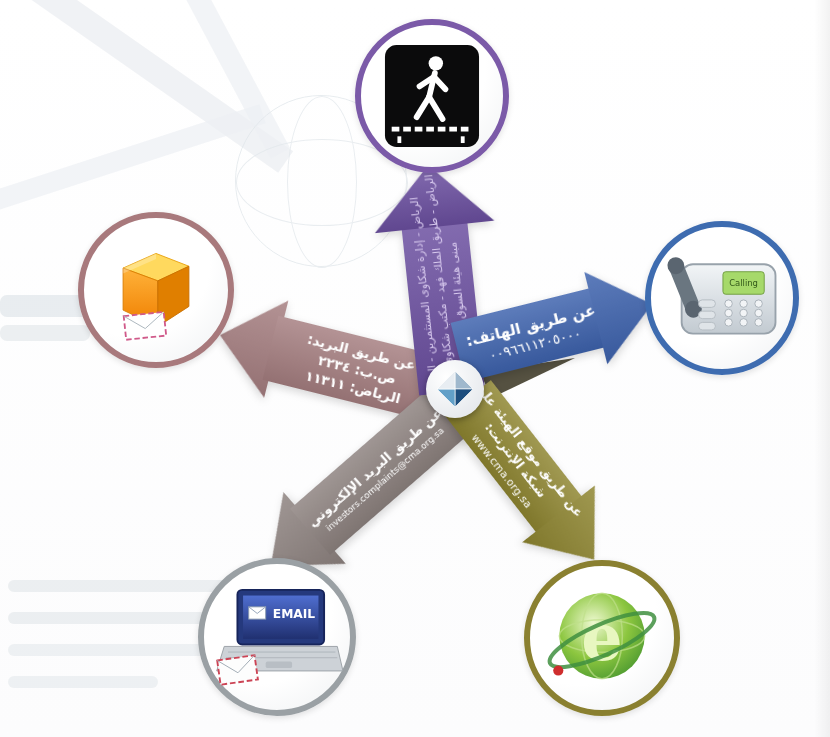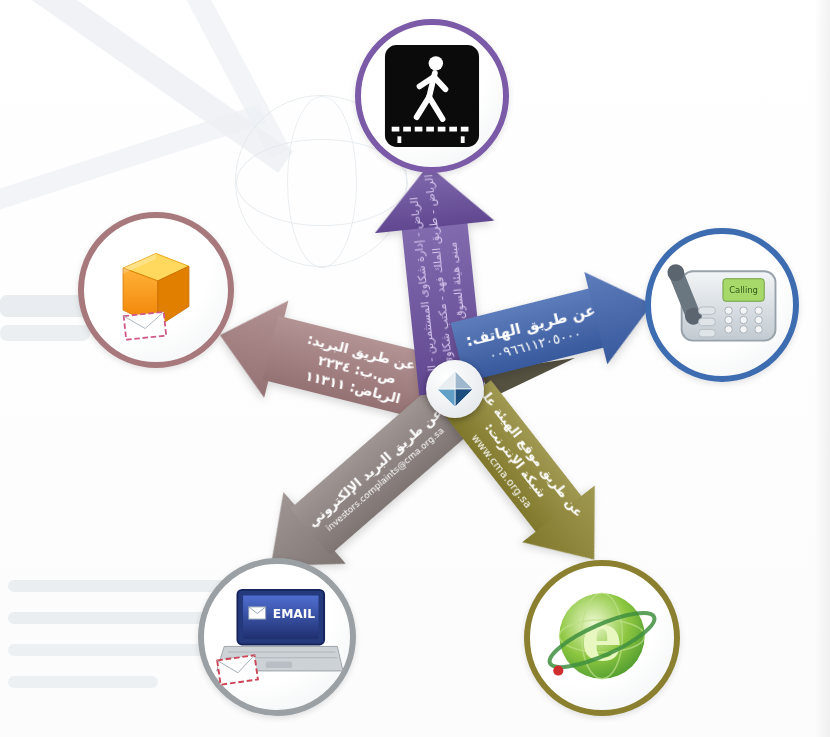--- a/index.html
+++ b/index.html
@@ -140,21 +140,21 @@
         <rect x="44" y="86" width="8" height="5"></rect>
         <rect x="56" y="86" width="8" height="5"></rect>
         <rect x="68" y="86" width="8" height="5"></rect>
         <rect x="80" y="86" width="8" height="5"></rect>
         <rect x="14" y="96" width="4" height="7"></rect>
         <rect x="80" y="96" width="4" height="7"></rect>
       </g>
     </svg>
   </div>
 
-  <div class="node" style="left: 645px; top: 228px; width: 154px; height: 154px; border-color: rgb(62, 108, 176); justify-content: center;">
+  <div class="node" style="left: 645px; top: 221px; width: 154px; height: 154px; border-color: rgb(62, 108, 176); justify-content: center;">
     <svg viewBox="0 0 130 100" width="122" height="94">
       <defs>
         <linearGradient id="grad-phone" x1="0" y1="0" x2="0" y2="1">
           <stop offset="0" stop-color="#f2f5f7"></stop>
             <stop offset="1" stop-color="#c2cad1"></stop>
         </linearGradient>
       </defs>
       <rect x="22" y="14" width="100" height="74" rx="12" fill="url(#grad-phone)" stroke="#98a2ab" stroke-width="2"></rect>
       <g transform="rotate(-22 30 40)">
         <rect x="18" y="6" width="16" height="62" rx="8" fill="#6a7680"></rect>

